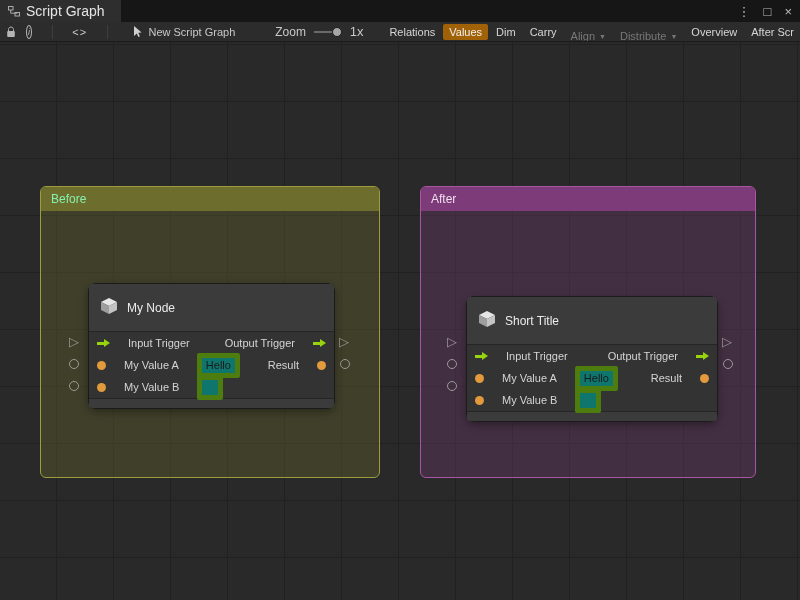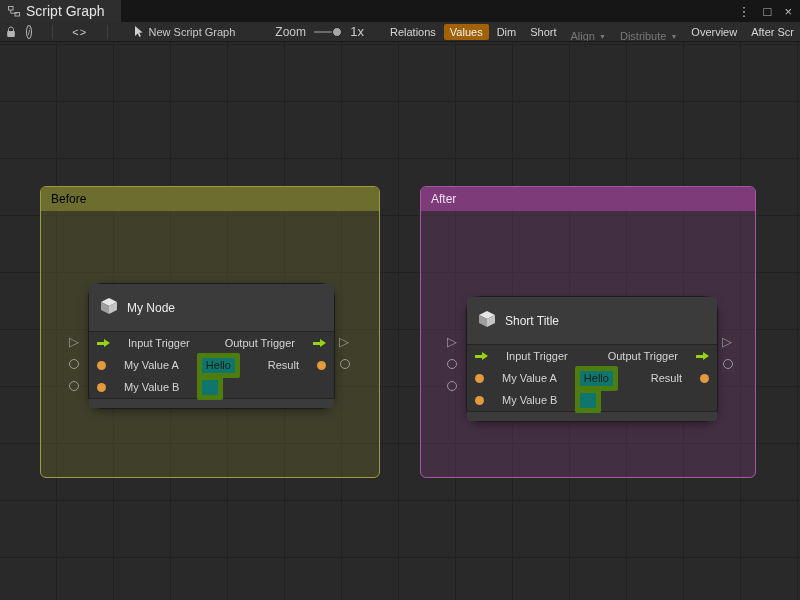--- a/index.html
+++ b/index.html
@@ -42,27 +42,27 @@
     background-image:linear-gradient(#212121 1px,transparent 1px),
                      linear-gradient(90deg,#212121 1px,transparent 1px);
     background-size:57px 57px;background-position:-1px 2px;}
 
   
   .group{position:absolute;border-radius:6px;z-index:1;box-sizing:border-box;}
   .group-header{height:24px;line-height:24px;padding:0 10px;font-size:12px;
     border-radius:5px 5px 0 0;}
   .group-before{left:40px;top:144px;width:340px;height:292px;border:1px solid #9d9d40;
     background:rgba(116,116,48,.30);}
-  .group-before .group-header{background:#6d6d2e;color:#000000;}
+  .group-before .group-header{background:#6d6d2e;color:#86efac;}
   .group-after{left:420px;top:144px;width:336px;height:292px;border:1px solid #a855a4;
     background:rgba(130,62,126,.30);}
   .group-after .group-header{background:#7d3c79;color:#f0ddee;}
 
   
-  .node{position:absolute;z-index:3;background:#333;border:1px solid #1b1b1b;border-radius:14px;
+  .node{position:absolute;z-index:3;background:#333;border:1px solid #1b1b1b;border-radius:8px;
     box-shadow:0 3px 8px rgba(0,0,0,.35);}
   .node-a{left:88px;top:241px;width:245px;}
   .node-b{left:466px;top:254px;width:250px;}
   .node-header{height:47px;background:#3b3b3b;border-bottom:1px solid #252525;display:flex;
     align-items:center;padding:0 10px;border-radius:3px 3px 0 0;}
   .node-title{font-size:12px;color:#ececec;margin-left:8px;}
   .node-row{height:22px;display:flex;align-items:center;justify-content:space-between;padding:0 8px;}
   .port{display:flex;align-items:center;gap:18px;}
   .plabel{font-size:11px;color:#d4d4d4;}
   .dot{width:9px;height:9px;border-radius:50%;background:#e29a3c;flex:none;}
@@ -121,21 +121,21 @@
     <span class="zoom-label">Zoom</span>
     <span class="slider">
       <span class="track"></span>
       <span class="knob"></span>
     </span>
     <span class="zoom-val">1x</span>
 
     <span class="tbtn" style="margin-left:8px">Relations</span>
     <span class="tbtn active">Values</span>
     <span class="tbtn">Dim</span>
-    <span class="tbtn">Short</span>
+    <span class="tbtn">Carry</span>
     <span class="tbtn disabled">
       <span>Align</span>
       <span class="dd">▼</span>
     </span>
     <span class="tbtn disabled">
       <span>Distribute</span>
       <span class="dd">▼</span>
     </span>
     <span class="tbtn">Overview</span>
     <span class="tbtn">After Scr</span>

